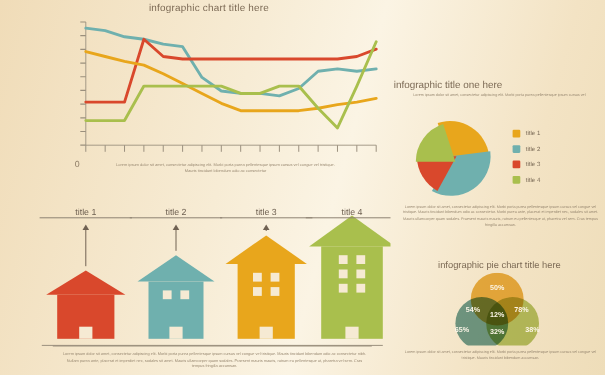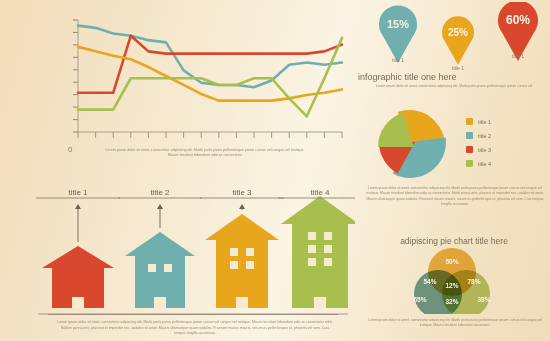--- a/index.html
+++ b/index.html
@@ -62,20 +62,21 @@
   .venn-caption{
     position:absolute;left:4px;top:318px;width:186px;
     font-size:3.4px;line-height:1.6;color:#9a8a73;text-align:center;
   }
 </style>
 </head>
 <body>
 
 <div class="page">
 
+  <div class="chart-title">infographic chart title here</div>
 
   <svg class="linechart" viewBox="0 0 285 130">
     <g id="lc-axes">
         <line x1="18" y1="4" x2="18" y2="116" stroke="#9a8f7d" stroke-width="0.8"></line>
         <line x1="18" y1="116" x2="282" y2="116" stroke="#9a8f7d" stroke-width="0.8"></line>
         <line x1="13" y1="4" x2="18" y2="4" stroke="#9a8f7d" stroke-width="1.1"></line>
         <line x1="13" y1="16.444444444444443" x2="18" y2="16.444444444444443" stroke="#9a8f7d" stroke-width="1.1"></line>
         <line x1="13" y1="28.88888888888889" x2="18" y2="28.88888888888889" stroke="#9a8f7d" stroke-width="1.1"></line>
         <line x1="13" y1="41.333333333333336" x2="18" y2="41.333333333333336" stroke="#9a8f7d" stroke-width="1.1"></line>
         <line x1="13" y1="53.77777777777778" x2="18" y2="53.77777777777778" stroke="#9a8f7d" stroke-width="1.1"></line>
@@ -162,39 +163,20 @@
         </g>
         <line x1="8" y1="128" x2="318" y2="128" stroke="#9a8f7d" stroke-width="0.9"></line>
       </svg>
   </div>
 
   <div class="divider-bottom"></div>
   <div class="bottom-caption">Lorem ipsum dolor sit amet, consectetur adipiscing elit. Morbi porta purea pellentesque ipsum cursus vel congue vel tristique. Mauris tincidunt bibendum odio ac consectetur nibh. Nullam purea ante, placerat et imperdiet nec, sodales sit amet. Mauris ullamcorper quam sodales. Praesent mauris mauris, rutrum eu pellentesque ut, pharetra vel sem. Cras tempus fringilla accumsan.</div>
 
   <div class="right">
 
-    <div class="pins">
-      <svg id="pins-svg" viewBox="0 0 180 70" width="180" height="70">
-          <g>
-            <path d="M 12.799999999999999 33.78 A 19 19 0 1 1 43.2 33.78 L 28 60.949999999999996 Z" fill="#6fb0ae"></path>
-            <text x="28" y="25.96" text-anchor="middle" font-size="11" fill="#fbf2e2" font-weight="bold" font-family="&quot;Liberation Sans&quot;, sans-serif">15%</text>
-            <text x="28" y="60" text-anchor="middle" font-size="5" fill="#8b7a63" font-family="&quot;Liberation Sans&quot;, sans-serif">title 1</text>
-          </g>
-          <g>
-            <path d="M 75.2 39.92 A 16 16 0 1 1 100.8 39.92 L 88 62.8 Z" fill="#e8a61c"></path>
-            <text x="88" y="33.6" text-anchor="middle" font-size="10" fill="#fbf2e2" font-weight="bold" font-family="&quot;Liberation Sans&quot;, sans-serif">25%</text>
-            <text x="88" y="68" text-anchor="middle" font-size="5" fill="#8b7a63" font-family="&quot;Liberation Sans&quot;, sans-serif">title 1</text>
-          </g>
-          <g>
-            <path d="M 132 30.4 A 20 20 0 1 1 164 30.4 L 148 59 Z" fill="#d9482c"></path>
-            <text x="148" y="22.32" text-anchor="middle" font-size="12" fill="#fbf2e2" font-weight="bold" font-family="&quot;Liberation Sans&quot;, sans-serif">60%</text>
-            <text x="148" y="56" text-anchor="middle" font-size="5" fill="#8b7a63" font-family="&quot;Liberation Sans&quot;, sans-serif">title 1</text>
-          </g>
-        </svg>
-    </div>
 
     <div class="rtitle">infographic title one here</div>
     <div class="rsub">Lorem ipsum dolor sit amet, consectetur adipiscing elit. Morbi porta purea pellentesque ipsum cursus vel</div>
 
     <div class="pie-wrap">
       <svg id="pie-svg" viewBox="0 0 86 84" width="86" height="84">
           <path d="M 39 42 L 27.875388202501895 7.761965413374469 A 36 36 0 0 1 74.7161292473212 37.48800359168506 Z" fill="#e8a61c"></path>
           <path d="M 40 38 L 75.7161292473212 33.48800359168506 A 36 36 0 0 1 22.65686773233826 69.54704048157909 Z" fill="#6fb0ae"></path>
           <path d="M 45 38 L 27.65686773233826 69.54704048157909 A 36 36 0 0 1 9 38.00000000000001 Z" fill="#d9482c"></path>
           <path d="M 44 43 L 8 43.00000000000001 A 36 36 0 0 1 32.87538820250189 8.761965413374476 Z" fill="#a9bf4d"></path>
@@ -215,21 +197,21 @@
           <span class="legend-label">title 3</span>
         </div>
         <div class="legend-row">
           <span class="legend-swatch" style="background: rgb(169, 191, 77);"></span>
           <span class="legend-label">title 4</span>
         </div>
       </div>
 
     <div class="pie-caption">Lorem ipsum dolor sit amet, consectetur adipiscing elit. Morbi porta purea pellentesque ipsum cursus vel congue vel tristique. Mauris tincidunt bibendum odio ac consectetur. Morbi purea ante, placerat et imperdiet nec, sodales sit amet. Mauris ullamcorper quam sodales. Praesent mauris mauris, rutrum eu pellentesque ut, pharetra vel sem. Cras tempus fringilla accumsan.</div>
 
-    <div class="venn-title">adipiscing pie chart title here</div>
+    <div class="venn-title">infographic pie chart title here</div>
 
     <div class="venn">
       <svg id="venn-svg" viewBox="0 0 112 66" width="112" height="66">
           <circle cx="56" cy="24" r="24" fill="#e8a61c" opacity="0.8" style="mix-blend-mode:multiply"></circle>
           <circle cx="42" cy="46" r="24" fill="#4e8c86" opacity="0.8" style="mix-blend-mode:multiply"></circle>
           <circle cx="70" cy="46" r="24" fill="#a9bf4d" opacity="0.8" style="mix-blend-mode:multiply"></circle>
           <text x="56" y="16" text-anchor="middle" font-size="6.5" fill="#fdf6e8" font-weight="bold" font-family="&quot;Liberation Sans&quot;, sans-serif">50%</text>
           <text x="34" y="36" text-anchor="middle" font-size="6.5" fill="#fdf6e8" font-weight="bold" font-family="&quot;Liberation Sans&quot;, sans-serif">54%</text>
           <text x="78" y="36" text-anchor="middle" font-size="6.5" fill="#fdf6e8" font-weight="bold" font-family="&quot;Liberation Sans&quot;, sans-serif">78%</text>
           <text x="24" y="54" text-anchor="middle" font-size="6.5" fill="#fdf6e8" font-weight="bold" font-family="&quot;Liberation Sans&quot;, sans-serif">65%</text>

